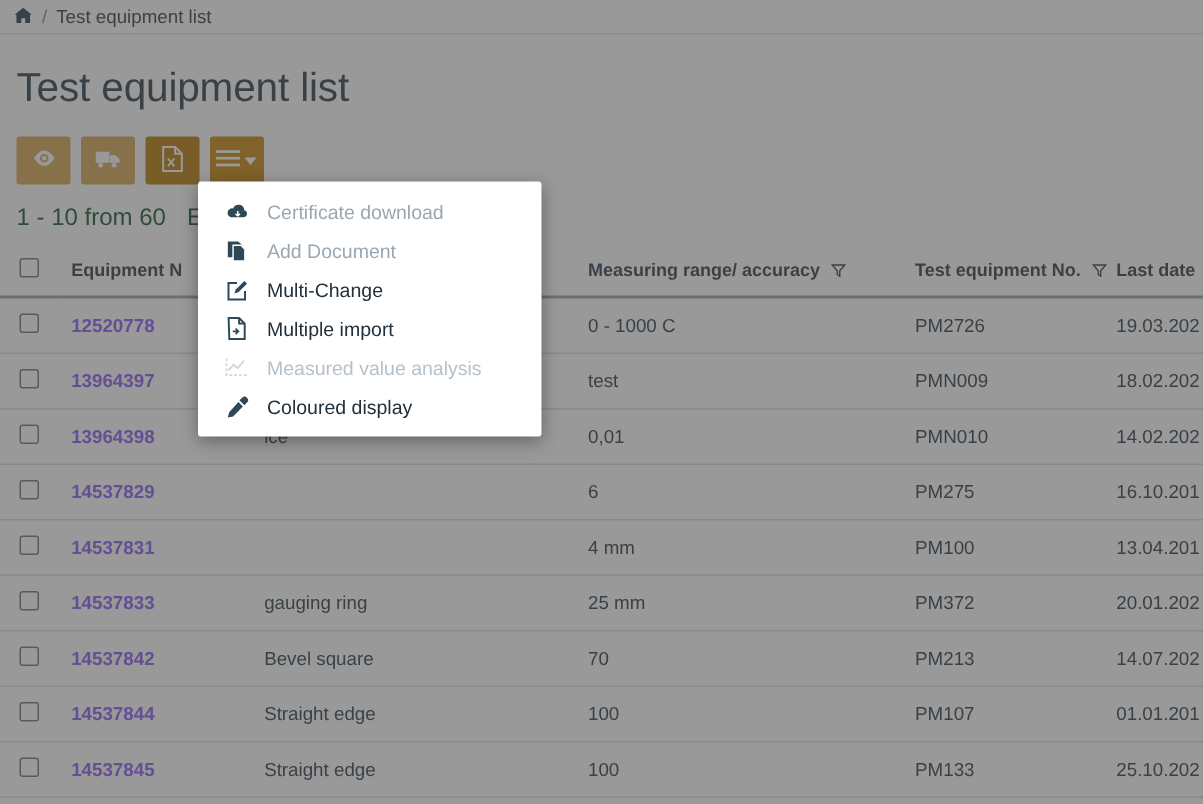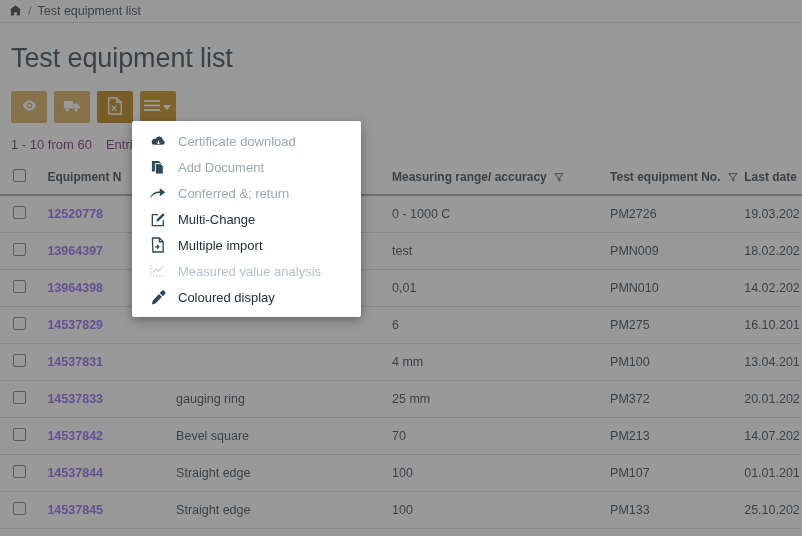--- a/index.html
+++ b/index.html
@@ -71,22 +71,22 @@
     border-right: 4px solid transparent;
     border-top: 5px solid #fff;
     display: inline-block;
   }
 
   
   .info-line {
     display: flex; align-items: center;
     gap: 14px;
     padding: 14px 0 0 11px;
-    font-size: 13px;
-    color: #701a75;
+    font-size: 16px;
+    color: #14532d;
   }
 
   
   .tbl-wrap { padding: 9px 0 0 0; }
   table.grid {
     width: 880px;
     border-collapse: collapse;
     font-size: 12.5px;
     color: #2b3c49;
     table-layout: fixed;
@@ -359,28 +359,20 @@
     <div class="mi partial">
       <span class="mi-ic">
         <svg width="14" height="15" viewBox="0 0 16 17" fill="currentColor">
           <path d="M1 1h8l3 3v9H1z"></path>
           <path d="M5 4h6l3 3v9H5z" fill="currentColor" stroke="#fff" stroke-width="1.1"></path>
         </svg>
       </span>
       <span class="mi-lbl">Add Document</span>
     </div>
 
-    <div class="mi partial">
-      <span class="mi-ic">
-        <svg width="16" height="13" viewBox="0 0 18 14" fill="currentColor">
-          <path d="M0 13c1.5-6 6-8.2 11-8.4V1l6.2 4.6L11 10V6.5C6.8 6.6 3 8.2 0 13z"></path>
-        </svg>
-      </span>
-      <span class="mi-lbl">Conferred &amp;; return</span>
-    </div>
 
     <div class="mi">
       <span class="mi-ic">
         <svg width="15" height="15" viewBox="0 0 17 17" fill="none" stroke="currentColor" stroke-width="1.5">
           <path d="M14 9v6.5H1.5V3H8"></path>
           <path d="M6 11l1-3 6.5-6.5L15.5 3.5 9 10z" fill="currentColor" stroke="none"></path>
         </svg>
       </span>
       <span class="mi-lbl">Multi-Change</span>
     </div>

